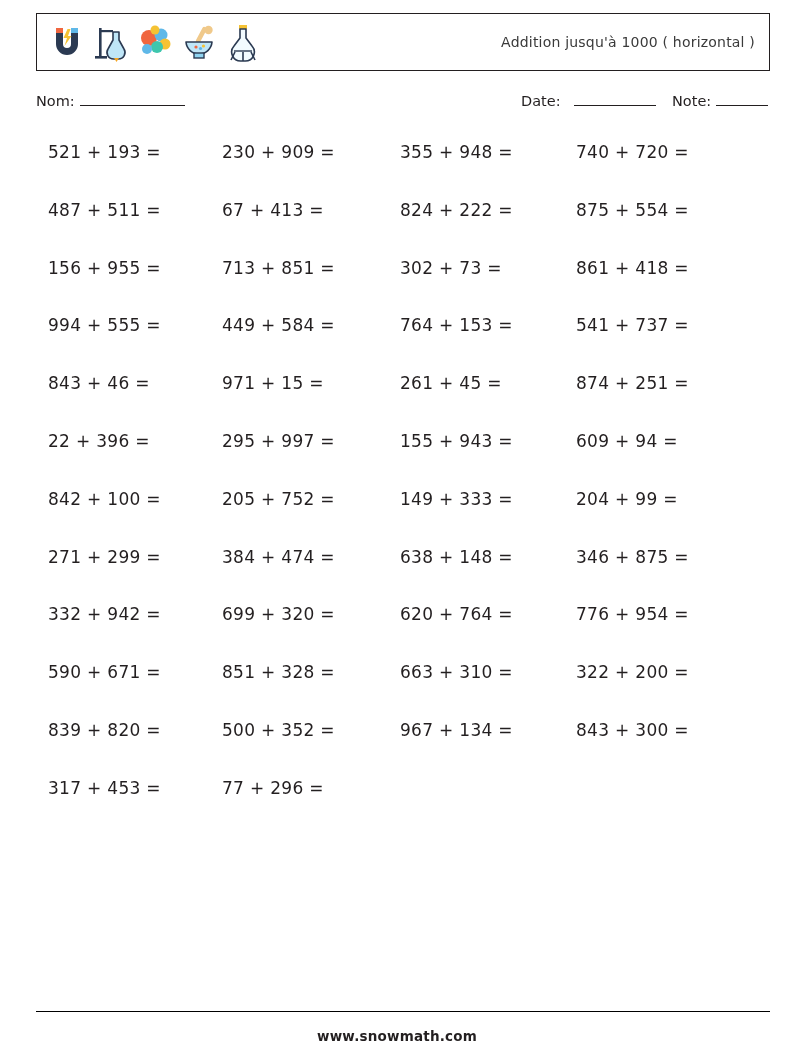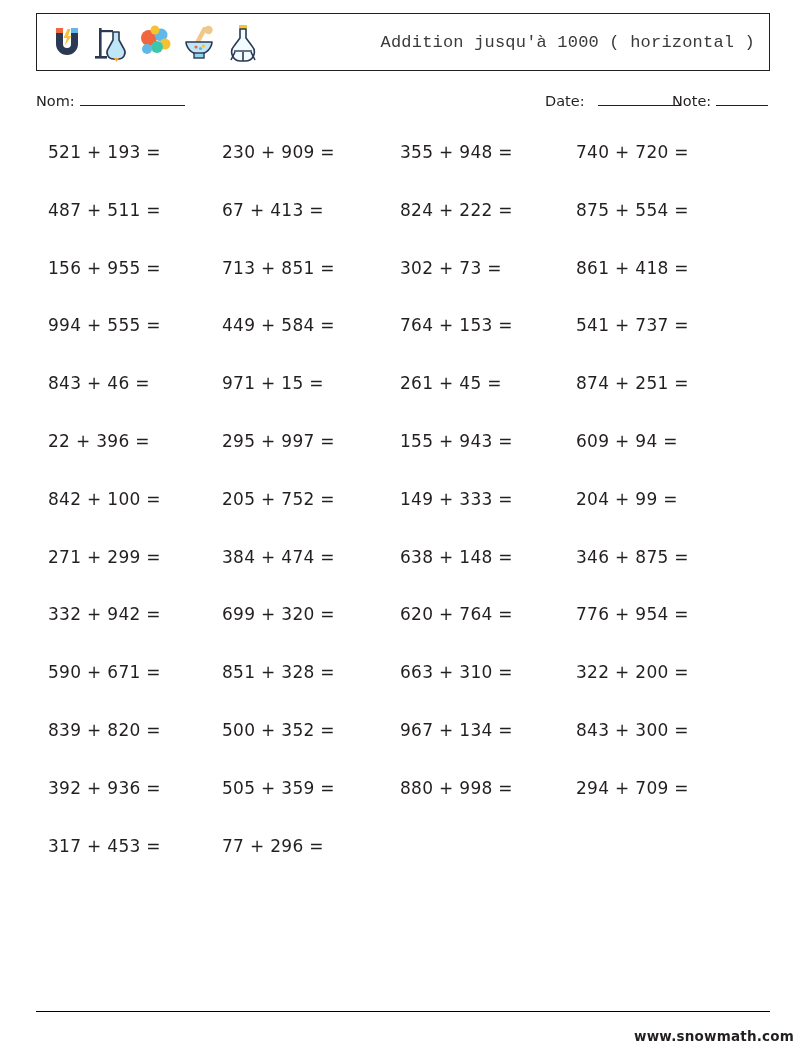--- a/index.html
+++ b/index.html
@@ -37,25 +37,24 @@
   .sci-icon {
     width: 40px;
     height: 44px;
     display: block;
   }
   .worksheet-title {
     position: absolute;
     right: 14px;
     top: 50%;
     transform: translateY(-50%);
-    font-size: 17px;
+    font-size: 14px;
     color: #3a3a3a;
     letter-spacing: 0.2px;
     white-space: nowrap;
-    font-family: Liberation Mono, monospace;
   }
 
   
   .meta-row {
     position: absolute;
     left: 0;
     top: 93px;
     width: 632px;
     height: 24px;
   }
@@ -67,21 +66,21 @@
     display: flex;
     align-items: baseline;
   }
   .meta-label { margin-right: 5px; }
   .meta-blank {
     display: inline-block;
     border-bottom: 1.3px solid #231f20;
     height: 12px;
   }
   #field-nom  { left: 36px;  }
-  #field-date { left: 545px; gap: 8px; }
+  #field-date { left: 521px; gap: 8px; }
   #field-note { left: 672px; }
   #field-nom  .meta-blank { width: 105px; }
   #field-date .meta-blank { width: 82px;  }
   #field-note .meta-blank { width: 52px;  }
 
   
   .problem-grid {
     position: absolute;
     left: 0;
     top: 140px;
@@ -113,21 +112,21 @@
     top: 1011px;
     width: 734px;
     height: 0;
     border-top: 1.6px solid #000000;
   }
   .footer-url {
     position: absolute;
     left: 0;
     top: 1028px;
     width: 794px;
-    text-align: right;
+    text-align: center;
     font-size: 13.5px;
     font-weight: bold;
     color: #231f20;
     letter-spacing: 0.2px;
   }
 </style>
 </head>
 <body>
 
 <div class="header-box">
@@ -261,25 +260,19 @@
       <div class="problem-cell col2">663 + 310 =</div>
       <div class="problem-cell col3">322 + 200 =</div>
     </div>
     <div class="problem-row">
       <div class="problem-cell col0">839 + 820 =</div>
       <div class="problem-cell col1">500 + 352 =</div>
       <div class="problem-cell col2">967 + 134 =</div>
       <div class="problem-cell col3">843 + 300 =</div>
     </div>
     <div class="problem-row">
-      <div class="problem-cell col0">392 + 936 =</div>
-      <div class="problem-cell col1">505 + 359 =</div>
-      <div class="problem-cell col2">880 + 998 =</div>
-      <div class="problem-cell col3">294 + 709 =</div>
-    </div>
-    <div class="problem-row">
       <div class="problem-cell col0">317 + 453 =</div>
       <div class="problem-cell col1">77 + 296 =</div>
     </div>
   </div>
 
 <div class="footer-rule"></div>
 <div class="footer-url">www.snowmath.com</div>
 
 </body></html>

